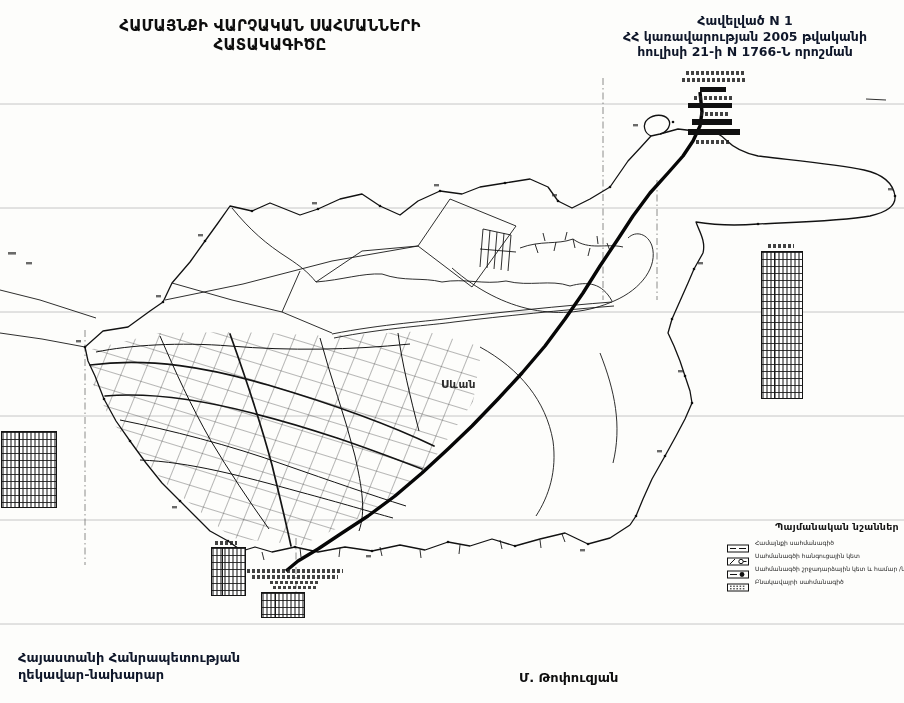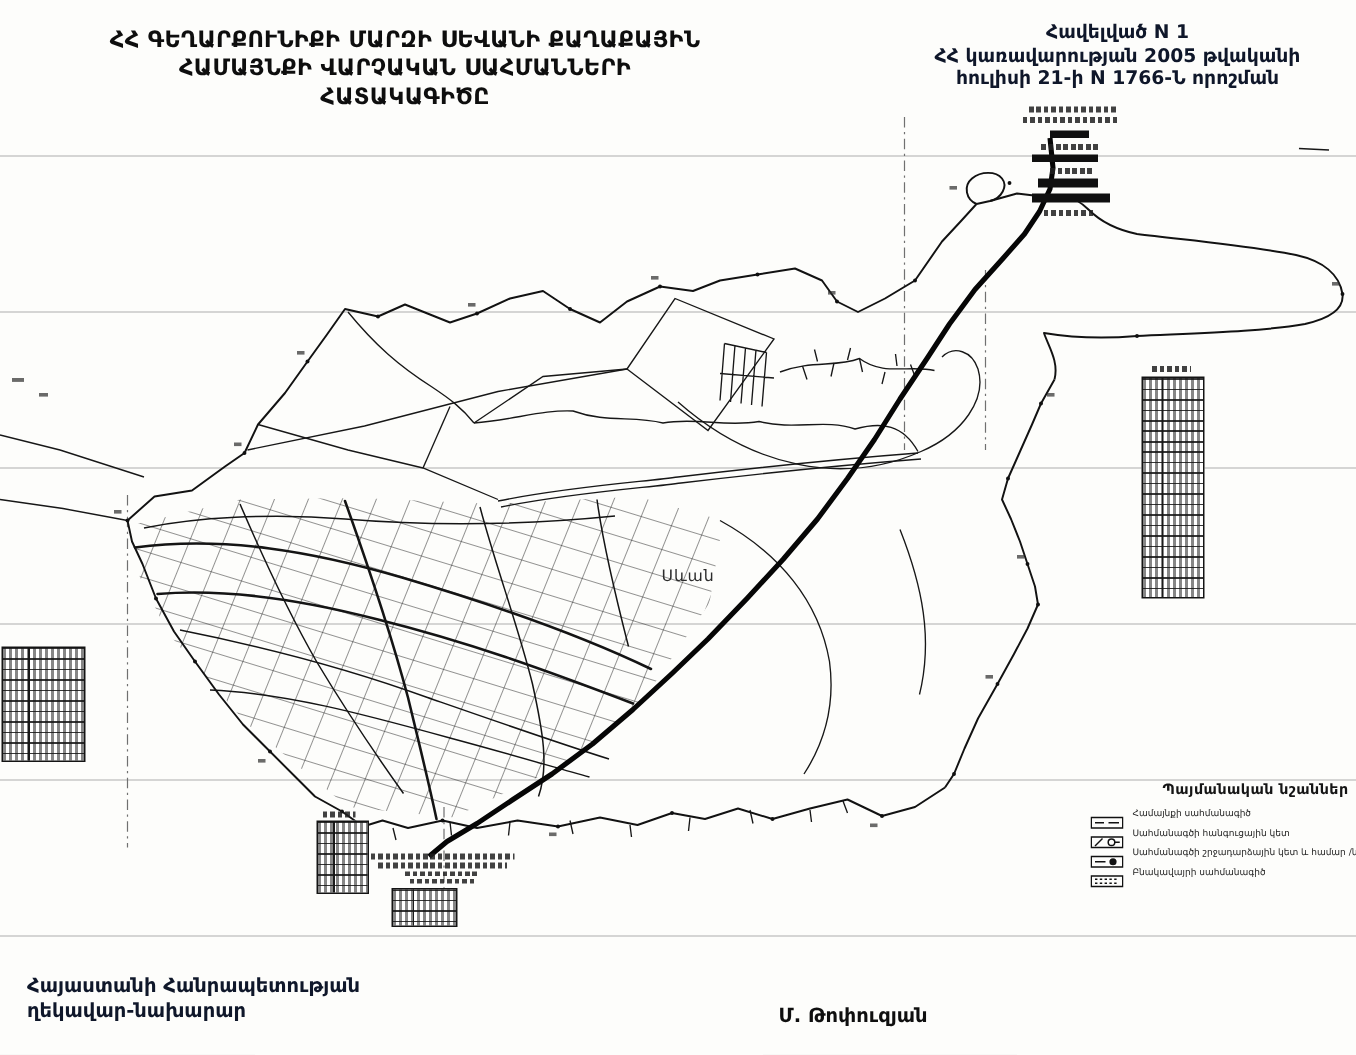--- a/index.html
+++ b/index.html
@@ -8,21 +8,21 @@
         font-family:"DejaVu Sans",sans-serif;color:#111;}
   .abs{position:absolute;}
   .map-svg{position:absolute;left:0;top:0;}
 
   .title{left:58px;top:17px;width:424px;text-align:center;font-weight:bold;
          font-size:15px;line-height:19px;letter-spacing:.2px;color:#0e0e0e;}
   .annex{left:598px;top:13px;width:294px;text-align:center;font-weight:bold;
          font-size:12.5px;line-height:15.5px;color:#0f172a;}
   .official{left:18px;top:650px;font-weight:bold;font-size:13px;line-height:16.5px;color:#0f172a;}
   .signature{left:492px;top:670px;font-weight:bold;font-size:13px;color:#0f0f0f;margin-left:27px;}
-  .city-label{left:441px;top:378px;font-size:10.5px;font-weight:normal;color:#2c2c2c;letter-spacing:.6px;}
+  .city-label{left:441px;top:378px;font-size:10.5px;font-weight:bold;color:#2c2c2c;letter-spacing:.6px;}
 
   
   .legend{left:727px;top:521px;width:172px;}
   .legend-title{text-align:right;font-size:9.5px;font-weight:bold;letter-spacing:.3px;
                 margin-bottom:6px;color:#151515;}
   .legend-row{display:flex;align-items:center;gap:6px;margin-bottom:4px;height:9px;}
   .legend-row .sym{width:22px;height:9px;flex:0 0 22px;}
   .legend-row .lbl{font-size:6px;color:#1c1c1c;white-space:nowrap;}
 
   
@@ -171,21 +171,20 @@
       <rect x="657" y="450" width="5" height="2.4"></rect>
         <rect x="580" y="549" width="5" height="2.4"></rect>
       <rect x="366" y="555" width="5" height="2.4"></rect>
         <rect x="172" y="506" width="5" height="2.4"></rect>
       <rect x="8" y="252" width="8" height="2.6"></rect>
         <rect x="26" y="262" width="6" height="2.4"></rect>
     </g>
   </svg>
 
   <div class="abs title">
-    <div>ՀՀ ԳԵՂԱՐՔՈՒՆԻՔԻ ՄԱՐԶԻ ՍԵՎԱՆԻ ՔԱՂԱՔԱՅԻՆ</div>
     <div>ՀԱՄԱՅՆՔԻ ՎԱՐՉԱԿԱՆ ՍԱՀՄԱՆՆԵՐԻ</div>
     <div>ՀԱՏԱԿԱԳԻԾԸ</div>
   </div>
 
   <div class="abs annex">
     <div>Հավելված N 1</div>
     <div>ՀՀ կառավարության 2005 թվականի</div>
     <div>հուլիսի 21-ի N 1766-Ն որոշման</div>
   </div>
 

